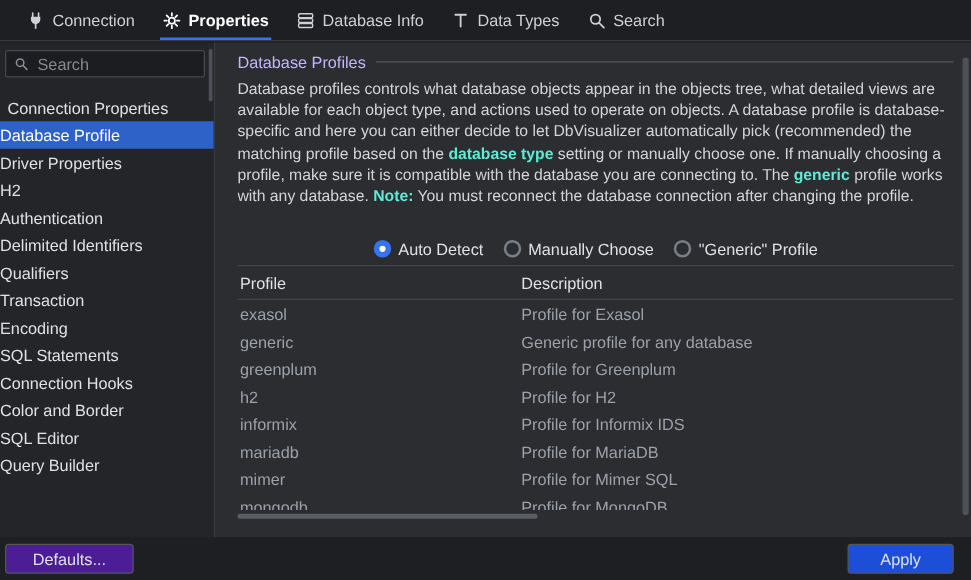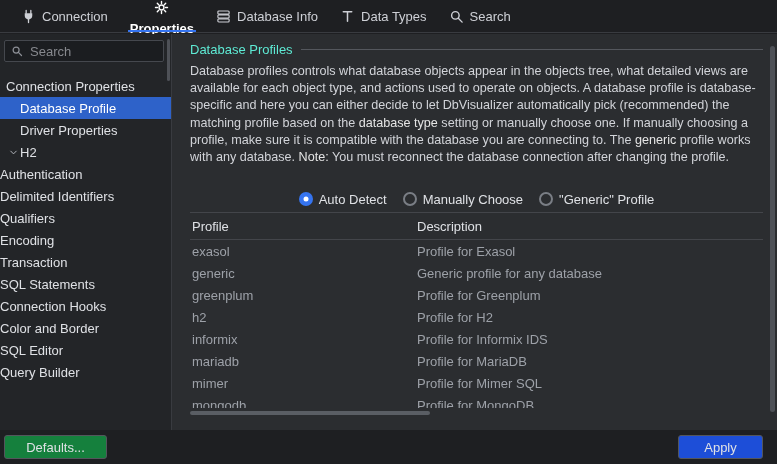--- a/index.html
+++ b/index.html
@@ -9,70 +9,70 @@
     background:#1e1f22; color:#dfe1e5;
     font-family:"Liberation Sans", sans-serif; font-size:13px;
   }
   
   .tabbar {
     position:absolute; top:0; left:0; right:0; height:33px;
     display:flex; align-items:stretch; padding-left:10px;
     background:#1e1f22; border-bottom:1px solid #393b40;
   }
   .tab { position:relative; display:flex; align-items:center; gap:6px; padding:0 11px; color:#ced0d6; cursor:default; }
-  .tab.active { color:#ffffff; font-weight:bold;flex-direction:column; }
+  .tab.active { color:#ffffff; font-weight:bold; }
   .tab.active::after { content:""; position:absolute; left:9px; right:9px; bottom:0; height:2px; background:var(--accent,#3574f0); }
   .tabicon { width:15px; height:15px; display:inline-flex; flex:none; }
   .tabicon svg { width:100%; height:100%; }
   
   .content { position:absolute; top:34px; left:0; right:0; bottom:34px; }
   .sidebar { position:absolute; top:0; left:0; bottom:0; width:172px; background:#232528; border-right:1px solid #393b40; }
   .searchbox {
     position:absolute; top:6px; left:4px; width:160px; height:22px;
     display:flex; align-items:center; gap:5px; padding:0 6px;
     background:#1b1d20; border:1px solid #45484e; border-radius:2px;
   }
   .searchbox .sicon { width:12px; height:12px; color:#8c8f96; display:inline-flex; flex:none; }
   .searchbox .sicon svg { width:100%; height:100%; }
   .searchbox input { flex:1; min-width:0; background:transparent; border:none; outline:none; color:#dfe1e5; font:inherit; }
   .searchbox input::placeholder { color:#87898e; }
   .sb-scrollbar { position:absolute; top:5px; right:1px; width:3px; height:42px; background:#4e5157; border-radius:2px; }
   .tree { position:absolute; top:41px; left:0; right:0; bottom:4px; overflow:hidden; }
   .tree-row { height:22px; display:flex; align-items:center; white-space:nowrap; cursor:default; }
   .tree-row.lvl0 { padding-left:6px; }
-  .tree-row.lvl1 { padding-left:20px; }
+  .tree-row.lvl1 { }
   .tree-row.lvl2 { }
   .tree-row.selected { background:var(--selection,#2e62c9); color:#ffffff; }
   .chevron { width:14px; height:14px; margin-left:-14px; color:#b4b7bd; display:inline-flex; flex:none; }
   .chevron svg { width:11px; height:11px; margin:auto; }
   
   .main { position:absolute; left:172px; top:0; right:0; bottom:0; background:#2b2d30; padding:6px 14px 0 18px; }
   .group-header { display:flex; align-items:center; gap:8px; height:18px; }
-  .group-title { white-space:nowrap; color:#5eead4; }
+  .group-title { white-space:nowrap; color:#c4b5fd; }
   .group-line { flex:1; height:1px; background:#54575d; }
   .description { margin:5px 0 0 0; width:575px; height:122px; overflow:hidden; font-size:12.6px; line-height:17.2px; color:#d2d4d9; }
-  .description .bold { font-weight:normal; color:#e5e5e5; }
+  .description .bold { font-weight:bold; color:#5eead4; }
   .radio-row { margin-top:6px; display:flex; justify-content:center; align-items:center; gap:16px; height:16px; }
   .radio-item { display:flex; align-items:flex-start; gap:6px; cursor:default; }
   .radio { position:relative; width:14px; height:14px; border-radius:50%; border:2px solid #7a7e85; background:#2b2d30; flex:none; }
   .radio.on { border:none; background:var(--accent,#3574f0); }
   .radio.on::after { content:""; position:absolute; left:50%; top:50%; width:5px; height:5px; border-radius:50%; background:#fff; transform:translate(-50%,-50%); }
   .table-wrap { margin-top:5px; height:196px; overflow:hidden; border-top:1px solid #43454a; }
   .thead { display:grid; grid-template-columns:225px 1fr; height:27px; align-items:center; border-bottom:1px solid #43454a; color:#dfe1e5; }
   .th { padding-left:2px; cursor:default; }
   .tr { display:grid; grid-template-columns:225px 1fr; height:22px; align-items:center; color:#9da1a8; }
   .td { padding-left:2px; white-space:nowrap; overflow:hidden; }
   .hscroll { margin-top:3px; width:573px; height:4px; }
   .hthumb { width:240px; height:4px; background:#5a5e64; border-radius:2px; }
   .vscroll { position:absolute; top:12px; right:2px; width:5px; height:366px; background:#4e5157; border-radius:3px; }
   
   .footer { position:absolute; left:0; right:0; bottom:0; height:34px; background:#1e1f22; }
   .btn {
     position:absolute; top:5px; height:24px; padding:0 10px;
-    background:#15803d; border:1px solid #53565c; border-radius:3px;
+    background:#4c1d95; border:1px solid #53565c; border-radius:3px;
     color:#dfe1e5; font-family:"Liberation Sans",sans-serif; font-size:13px; cursor:default;
   }
   .btn.defaults { left:4px; width:103px; }
   .btn.apply { right:14px; width:85px; background:#1d4ed8; }
 </style>
 </head>
 <body>
 
 <div class="window" style="--accent: #3574f0; --selection: #2e62c9;">
 
@@ -161,24 +161,24 @@
           <div class="tree-row lvl2">
             <span class="tree-label">Authentication</span>
           </div>
           <div class="tree-row lvl2">
             <span class="tree-label">Delimited Identifiers</span>
           </div>
           <div class="tree-row lvl2">
             <span class="tree-label">Qualifiers</span>
           </div>
           <div class="tree-row lvl2">
+            <span class="tree-label">Transaction</span>
+          </div>
+          <div class="tree-row lvl2">
             <span class="tree-label">Encoding</span>
-          </div>
-          <div class="tree-row lvl2">
-            <span class="tree-label">Transaction</span>
           </div>
           <div class="tree-row lvl2">
             <span class="tree-label">SQL Statements</span>
           </div>
           <div class="tree-row lvl2">
             <span class="tree-label">Connection Hooks</span>
           </div>
           <div class="tree-row lvl2">
             <span class="tree-label">Color and Border</span>
           </div>

